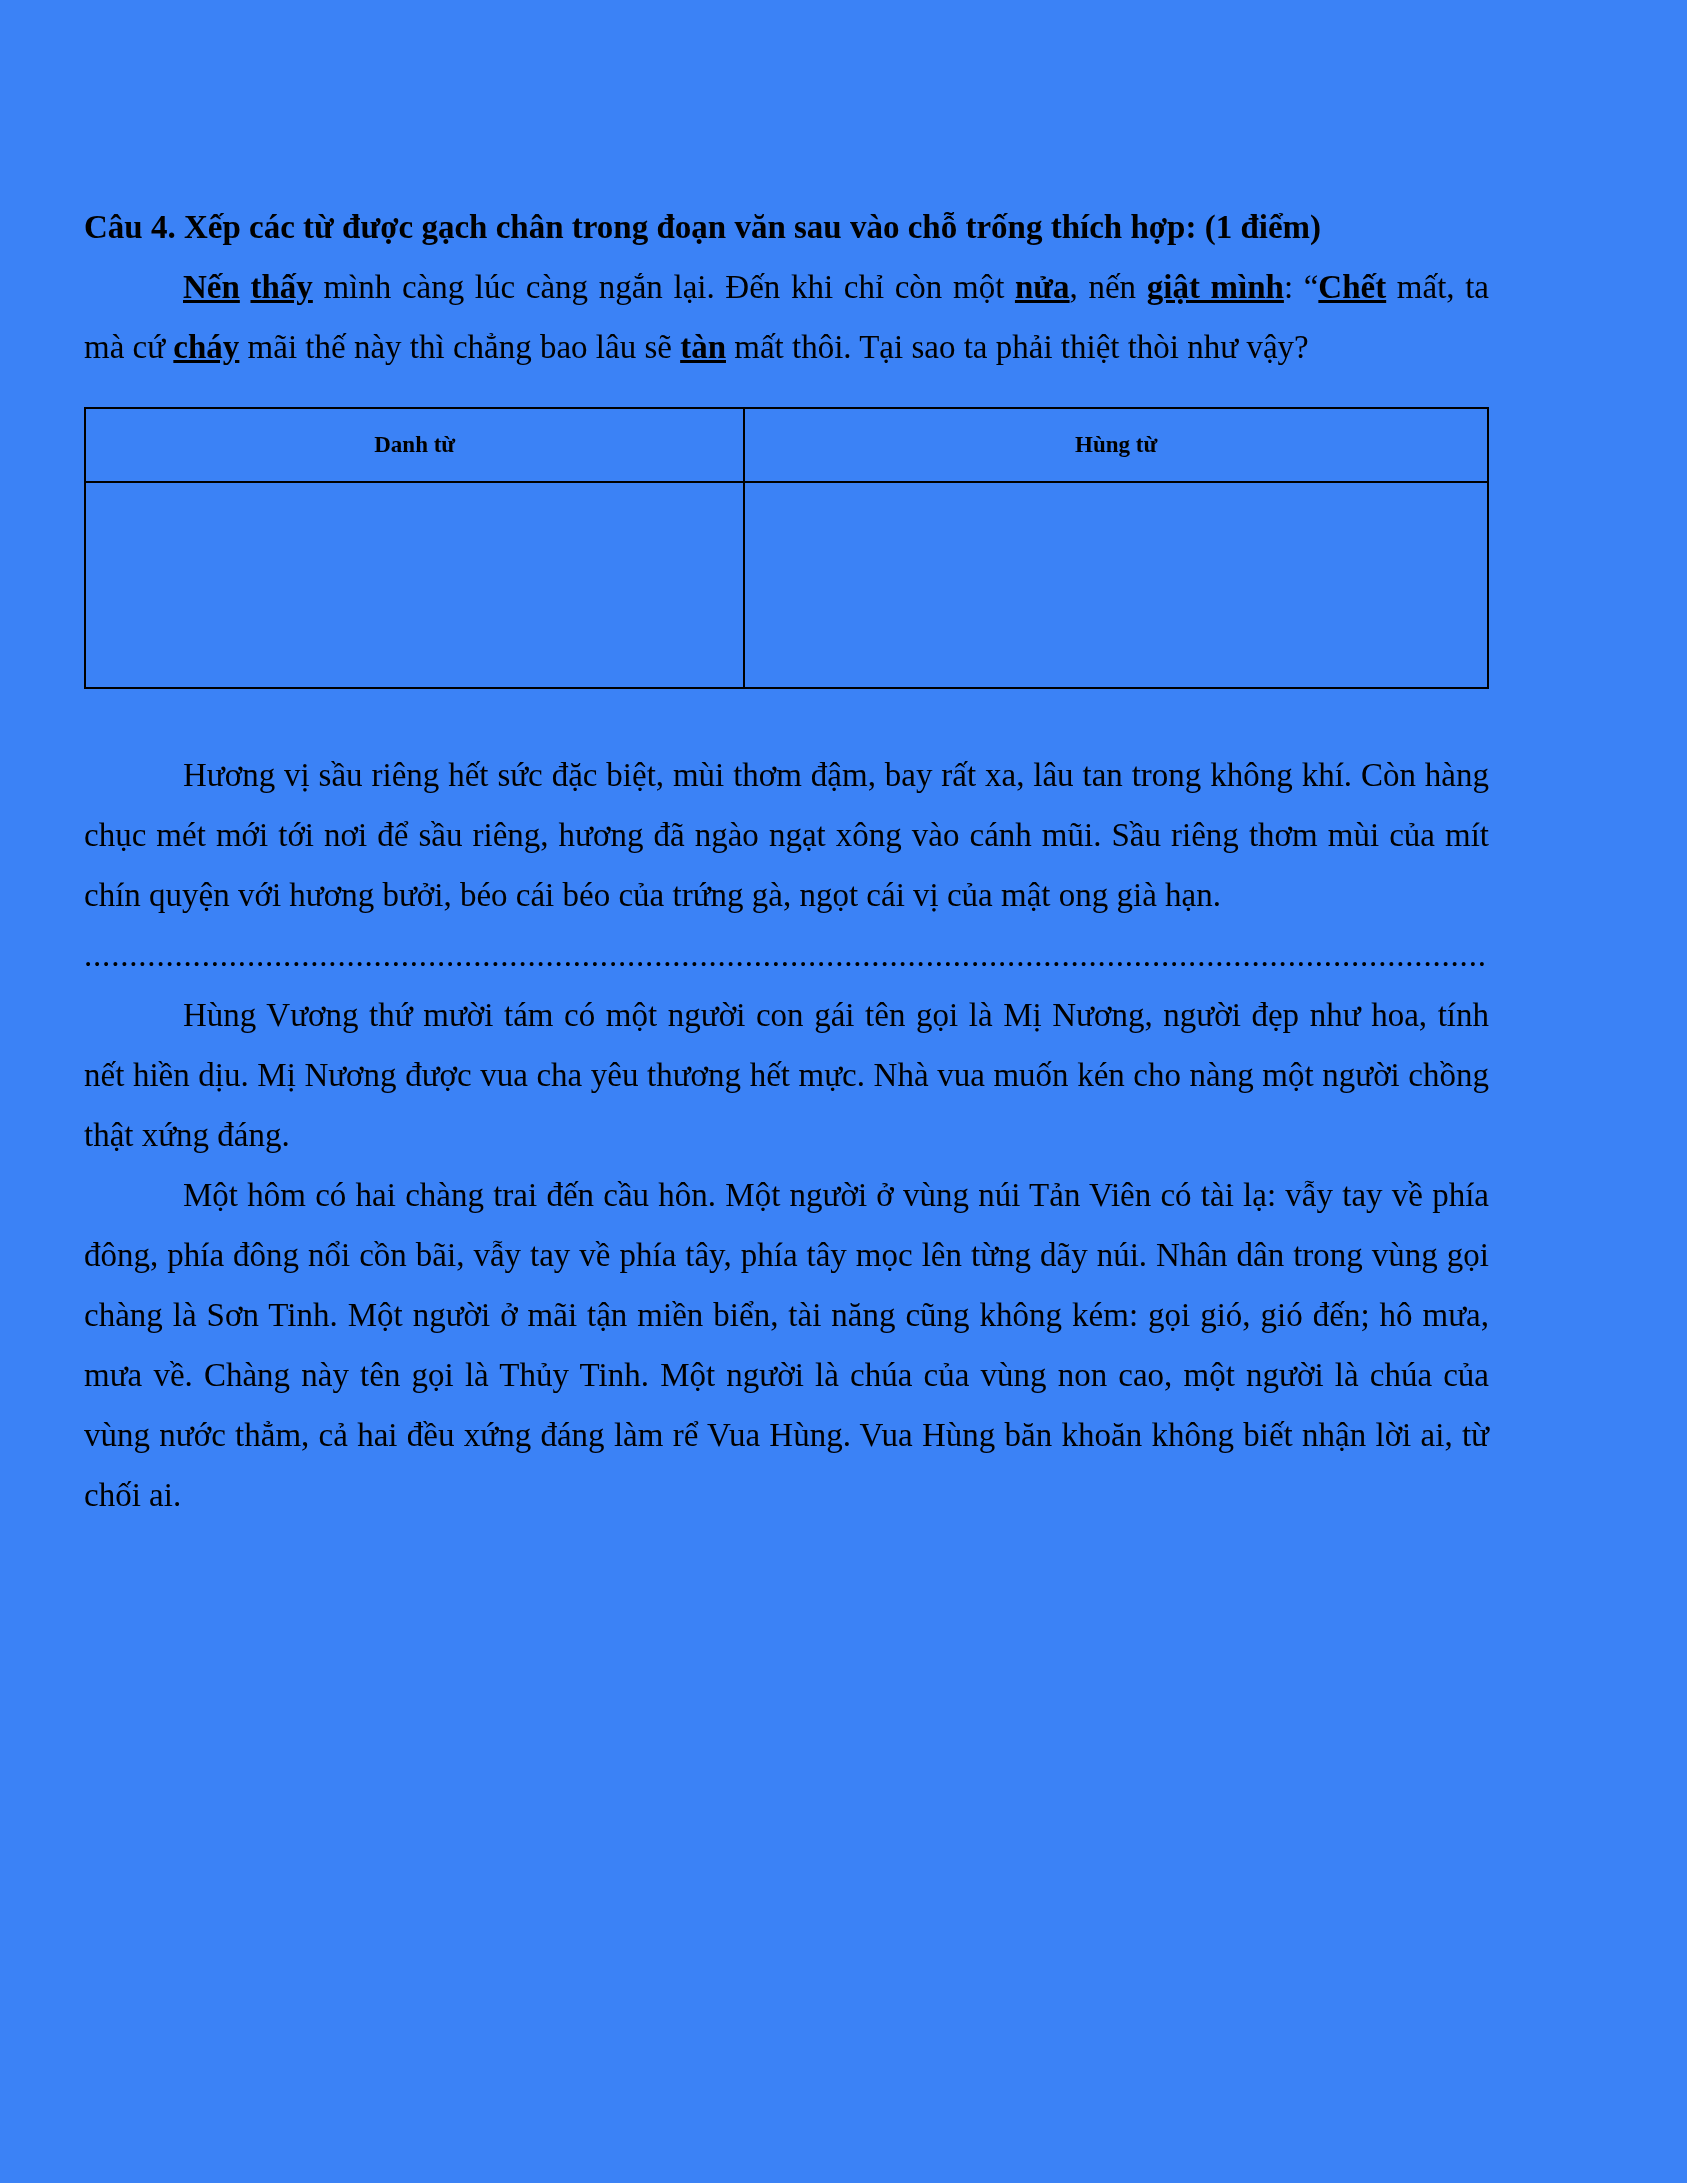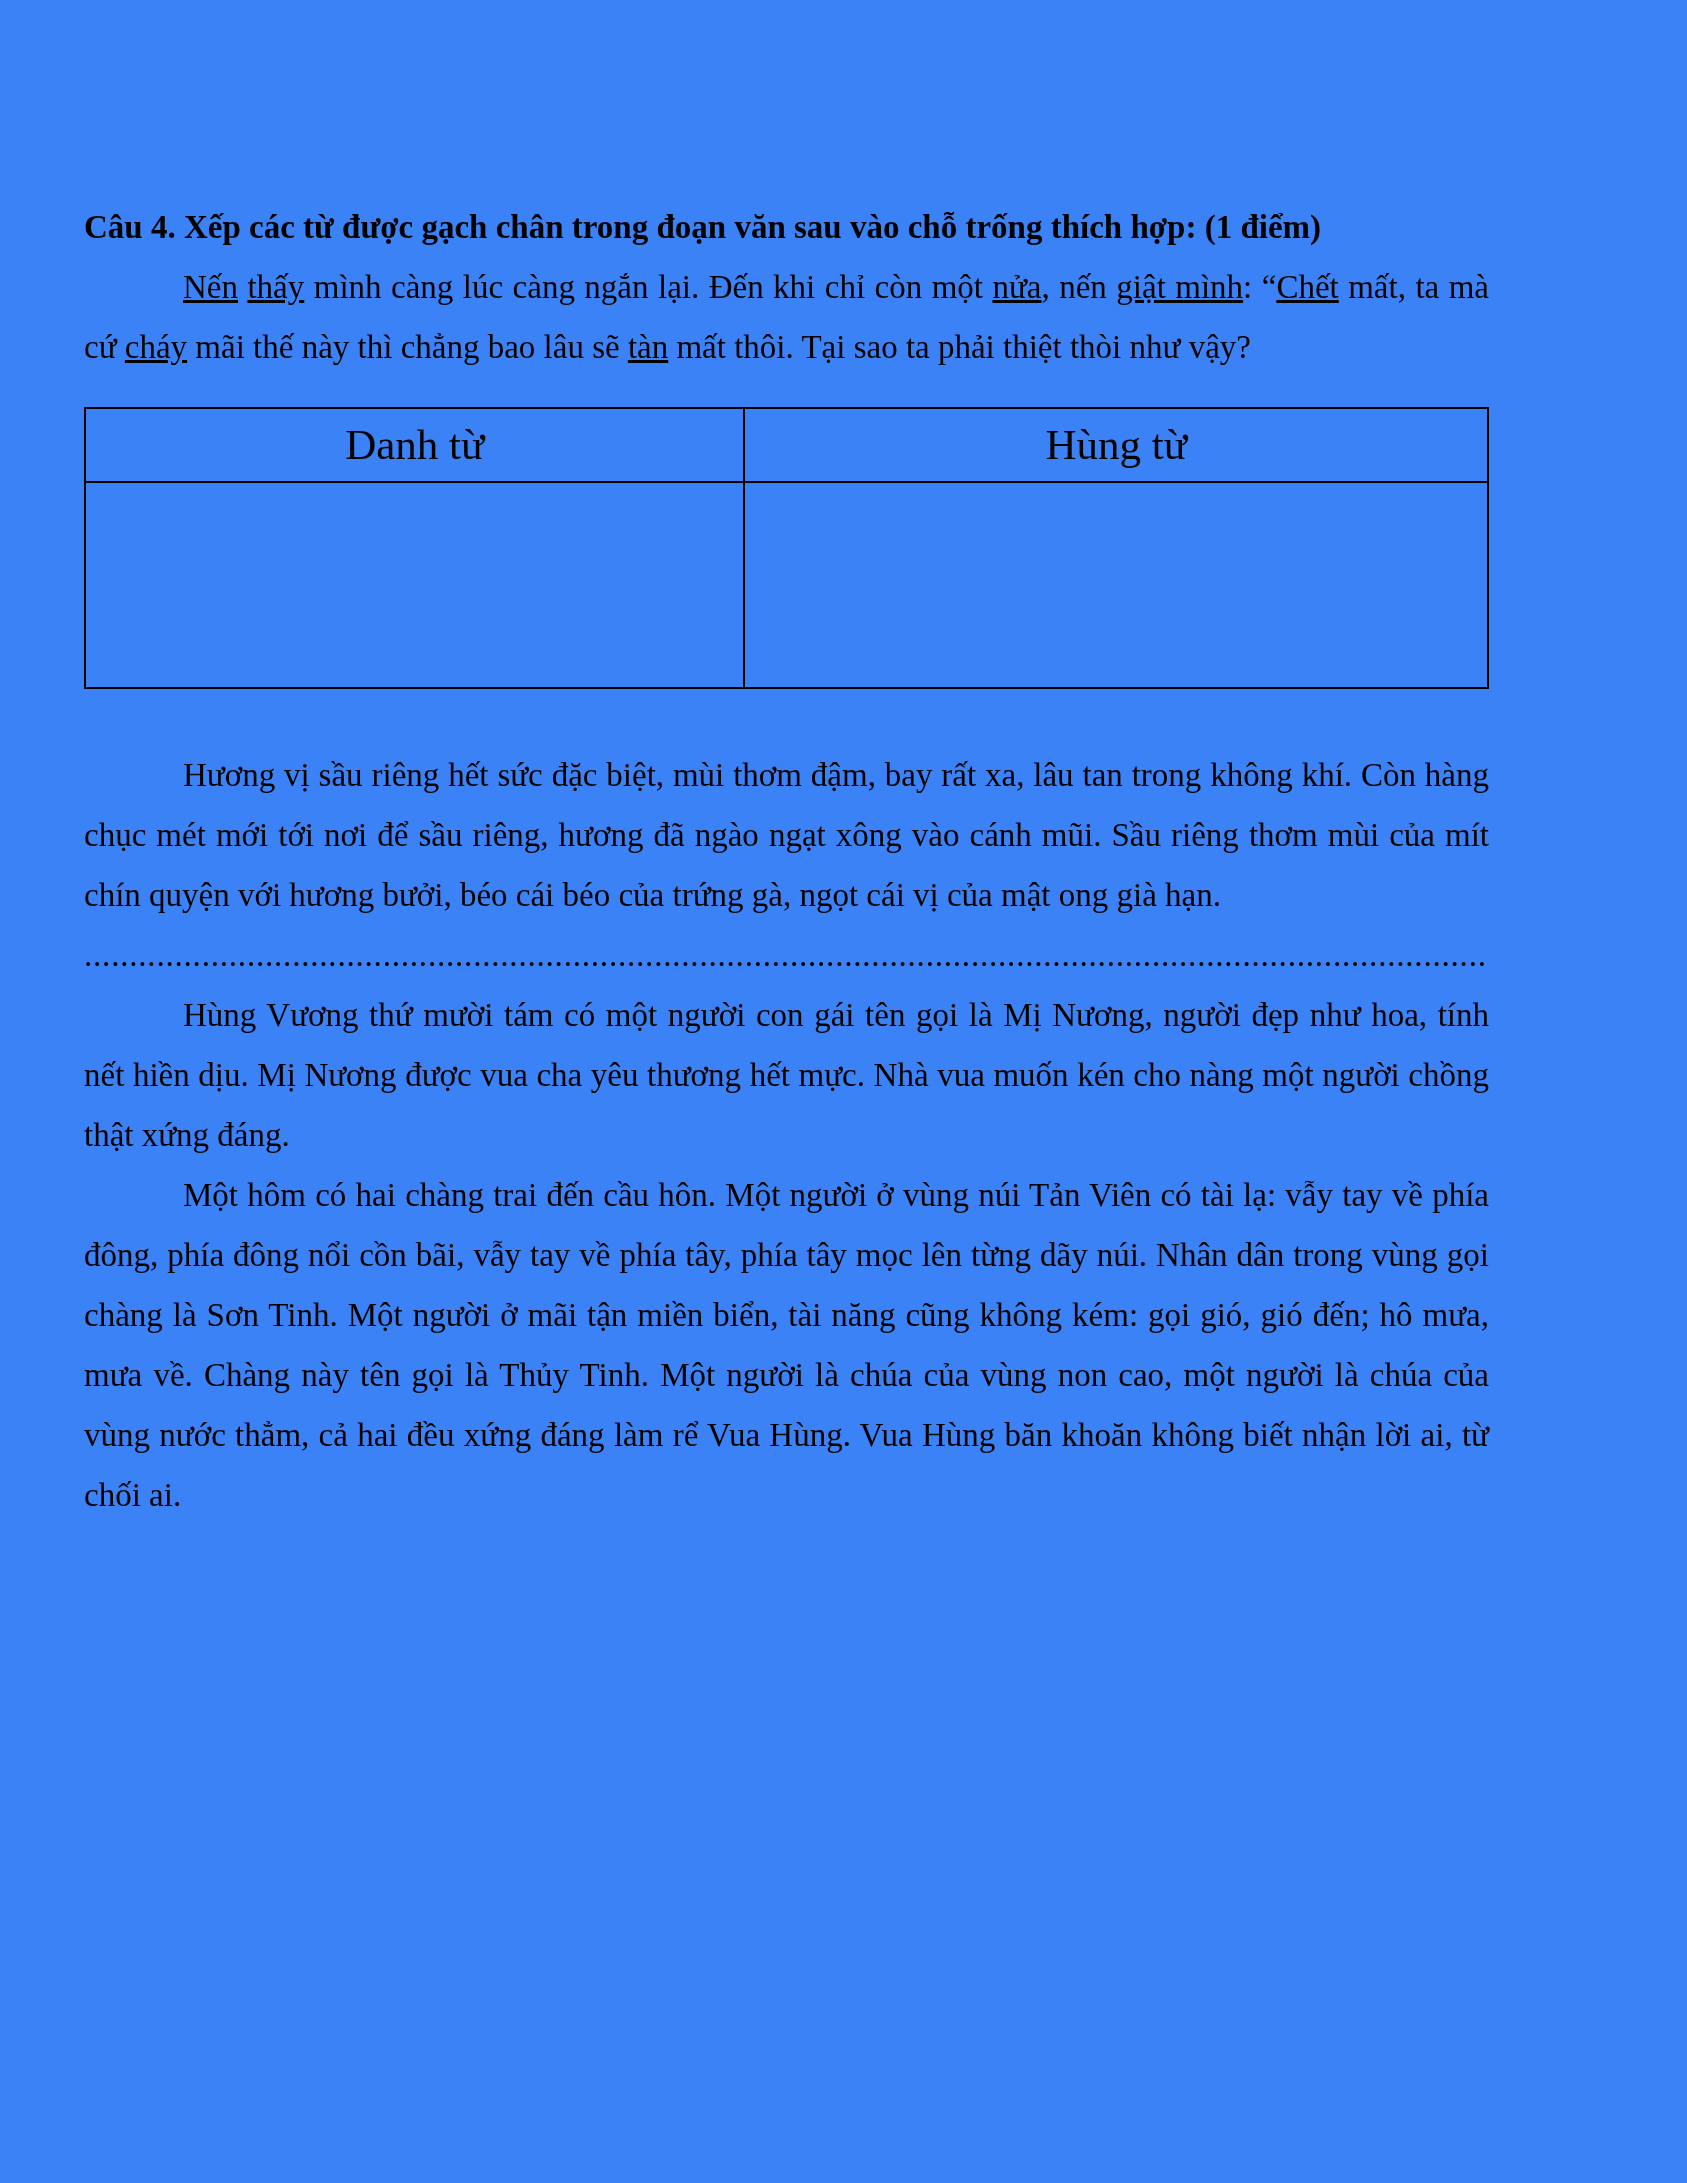--- a/index.html
+++ b/index.html
@@ -24,39 +24,39 @@
     margin: 0;
     font-weight: bold;
     text-align: justify;
   }
   .para {
     margin: 0;
     text-align: justify;
     text-indent: 99px;
   }
   .bu {
-    font-weight: normal;
+    font-weight: bold;
     text-decoration: underline;
   }
   table.answer-table {
     width: 100%;
     border-collapse: collapse;
     margin: 30px 0 56px 0;
     table-layout: fixed;
   }
   table.answer-table th,
   table.answer-table td {
     border: 2.4px solid #000000;
   }
   table.answer-table th {
     height: 70px;
-    font-weight: normal;
+    font-weight: bold;
     text-align: center;
     vertical-align: middle;
-    font-size: 43px;
+    font-size: 23px;
   }
   table.answer-table col.c1 { width: 47%; }
   table.answer-table col.c2 { width: 53%; }
   table.answer-table td {
     height: 202px;
     vertical-align: top;
   }
   .dots {
     margin: 0;
     white-space: nowrap;

